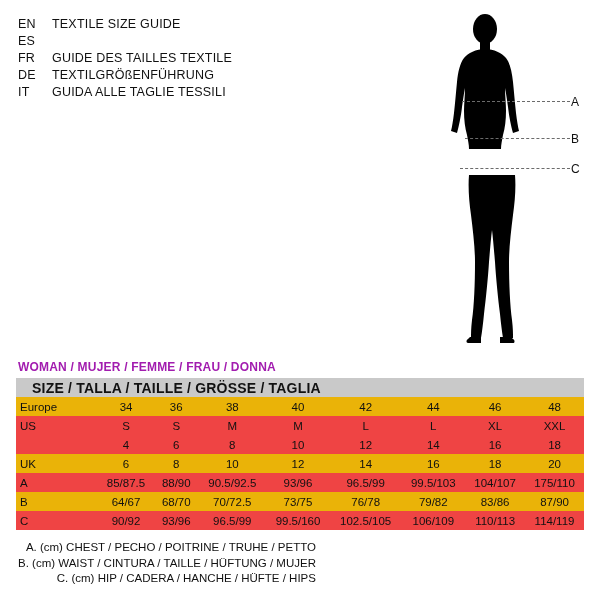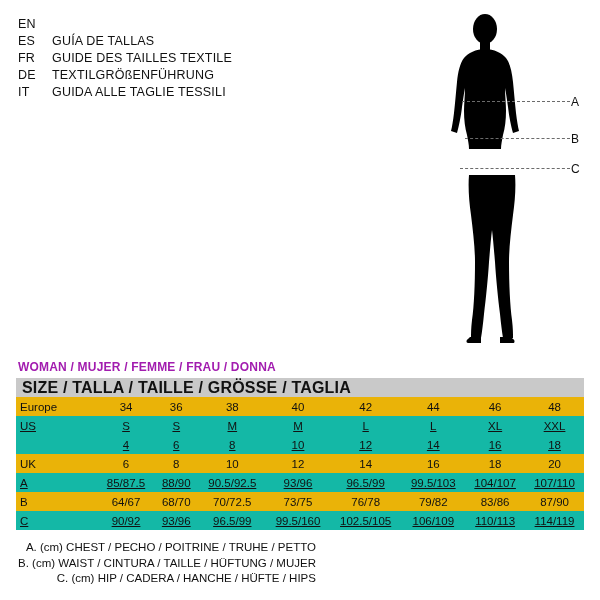--- a/index.html
+++ b/index.html
@@ -95,27 +95,26 @@
     color: #111;
   }
   table.size-table td {
     padding: 2px 4px;
     height: 15px;
     line-height: 14px;
   }
   tr.head-row td {
     background: #c9c9c9;
     font-weight: bold;
-    font-size: 16px;
+    font-size: 14px;
     letter-spacing: 0.2px;
-    padding-left: 6px;
+    padding-left: 16px;
   }
   tr.shade td {
-    background: #14b8a6;
-    text-decoration: underline;
+    background: #ef4444;
   }
   tr.plain td {
     background: #eab308;
   }
   td.rowlabel {
     text-align: left;
     padding-left: 6px;
     width: 74px;
   }
   td.val {
@@ -137,24 +136,24 @@
   }
 </style>
 </head>
 <body>
 
 <div class="page">
 
   <div class="lang-block">
     <div class="lang-row">
       <span class="lang-code">EN</span>
+      <span class="lang-text">TEXTILE SIZE GUIDE</span>
     </div>
     <div class="lang-row">
       <span class="lang-code">ES</span>
-      <span class="lang-text">GUÍA DE TALLAS</span>
     </div>
     <div class="lang-row">
       <span class="lang-code">FR</span>
       <span class="lang-text">GUIDE DES TAILLES TEXTILE</span>
     </div>
     <div class="lang-row">
       <span class="lang-code">DE</span>
       <span class="lang-text">TEXTILGRÖßENFÜHRUNG</span>
     </div>
     <div class="lang-row">
@@ -286,21 +285,21 @@
 
         <tr class="shade">
           <td class="rowlabel">A</td>
           <td class="val">85/87.5</td>
           <td class="val">88/90</td>
           <td class="val">90.5/92.5</td>
           <td class="val">93/96</td>
           <td class="val">96.5/99</td>
           <td class="val">99.5/103</td>
           <td class="val">104/107</td>
-          <td class="val">107/110</td>
+          <td class="val">175/110</td>
         </tr>
 
         <tr class="plain">
           <td class="rowlabel">B</td>
           <td class="val">64/67</td>
           <td class="val">68/70</td>
           <td class="val">70/72.5</td>
           <td class="val">73/75</td>
           <td class="val">76/78</td>
           <td class="val">79/82</td>

